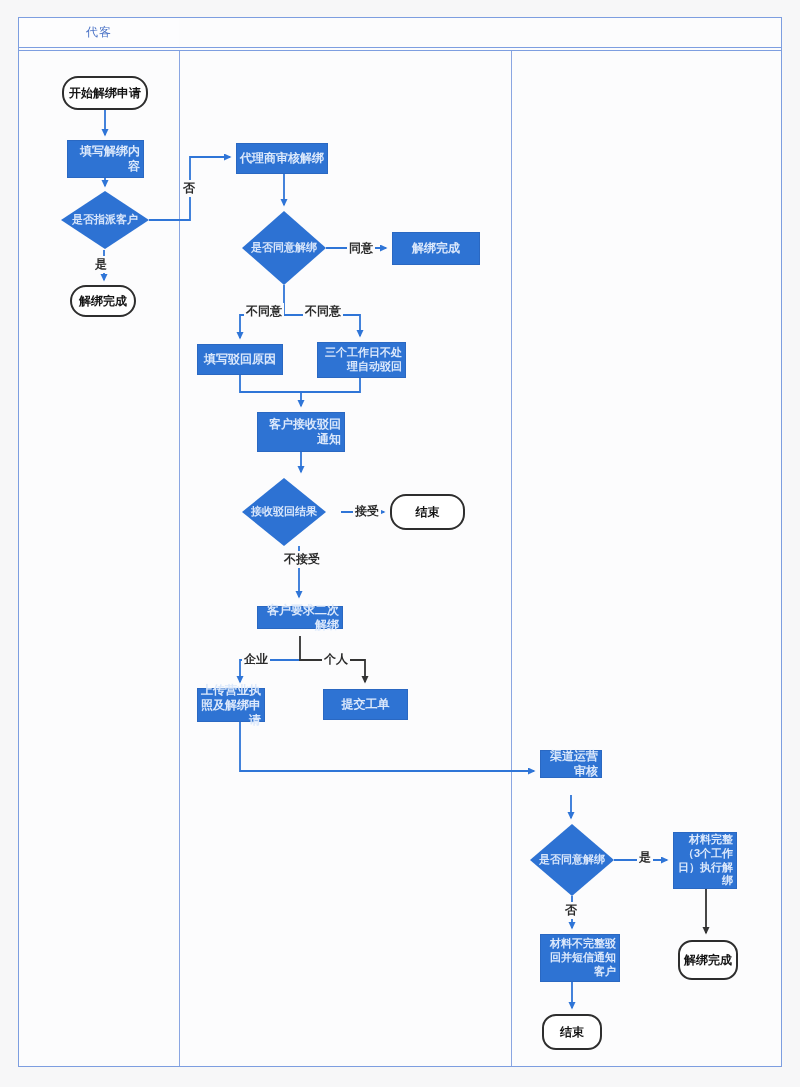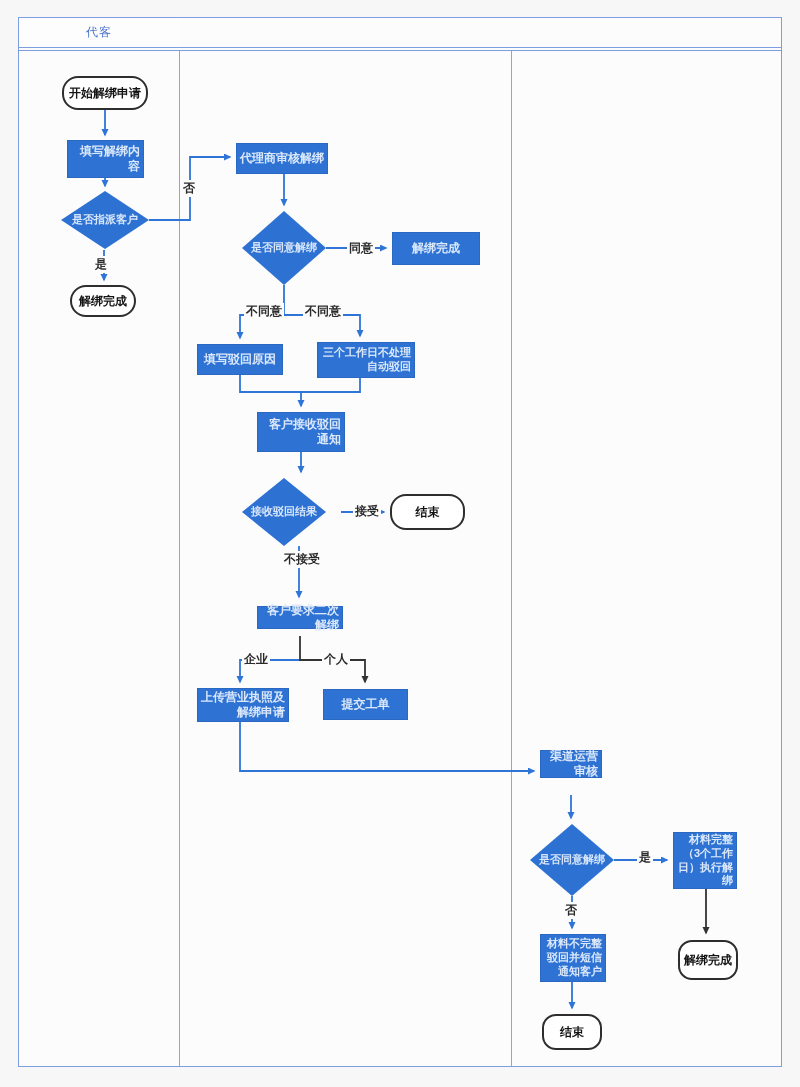--- a/index.html
+++ b/index.html
@@ -91,32 +91,32 @@
 
 <div class="node terminator" style="left:62px;top:76px;width:86px;height:34px">开始解绑申请</div>
 <div class="node process" style="left:67px;top:140px;width:77px;height:38px">填写解绑内容</div>
 <div class="node decision" style="left:61px;top:191px;width:88px;height:58px">是否指派客户</div>
 <div class="node terminator" style="left:70px;top:285px;width:66px;height:32px">解绑完成</div>
 
 <div class="node process" style="left:236px;top:143px;width:92px;height:31px">代理商审核解绑</div>
 <div class="node decision" style="left:242px;top:211px;width:84px;height:74px">是否同意解绑</div>
 <div class="node process" style="left:392px;top:232px;width:88px;height:33px">解绑完成</div>
 <div class="node process" style="left:197px;top:344px;width:86px;height:31px">填写驳回原因</div>
-<div class="node process small" style="left:317px;top:342px;width:98px;height:36px">三个工作日不处理自动驳回</div>
+<div class="node process small" style="left:317px;top:342px;width:89px;height:36px">三个工作日不处理自动驳回</div>
 <div class="node process" style="left:257px;top:412px;width:88px;height:40px">客户接收驳回通知</div>
 <div class="node decision" style="left:242px;top:478px;width:84px;height:68px">接收驳回结果</div>
 <div class="node terminator" style="left:390px;top:494px;width:75px;height:36px">结束</div>
 <div class="node process" style="left:257px;top:606px;width:86px;height:23px">客户要求二次解绑</div>
-<div class="node process" style="left:197px;top:688px;width:92px;height:34px">上传营业执照及解绑申请</div>
+<div class="node process" style="left:197px;top:688px;width:68px;height:34px">上传营业执照及解绑申请</div>
 <div class="node process" style="left:323px;top:689px;width:85px;height:31px">提交工单</div>
 
 <div class="node process" style="left:540px;top:750px;width:62px;height:28px">渠道运营审核</div>
 <div class="node decision" style="left:530px;top:824px;width:84px;height:72px">是否同意解绑</div>
 <div class="node process small" style="left:673px;top:832px;width:64px;height:57px">材料完整（3个工作日）执行解绑</div>
-<div class="node process small" style="left:540px;top:934px;width:66px;height:48px">材料不完整驳回并短信通知客户</div>
+<div class="node process small" style="left:540px;top:934px;width:80px;height:48px">材料不完整驳回并短信通知客户</div>
 <div class="node terminator" style="left:542px;top:1014px;width:60px;height:36px;border-radius:14px">结束</div>
 <div class="node terminator" style="left:678px;top:940px;width:60px;height:40px;border-radius:14px">解绑完成</div>
 
 <span class="elabel" style="left:181px;top:180px">否</span>
 <span class="elabel" style="left:93px;top:256px">是</span>
 <span class="elabel" style="left:347px;top:240px">同意</span>
 <span class="elabel" style="left:244px;top:303px">不同意</span>
 <span class="elabel" style="left:303px;top:303px">不同意</span>
 <span class="elabel" style="left:353px;top:503px">接受</span>
 <span class="elabel" style="left:282px;top:551px">不接受</span>

